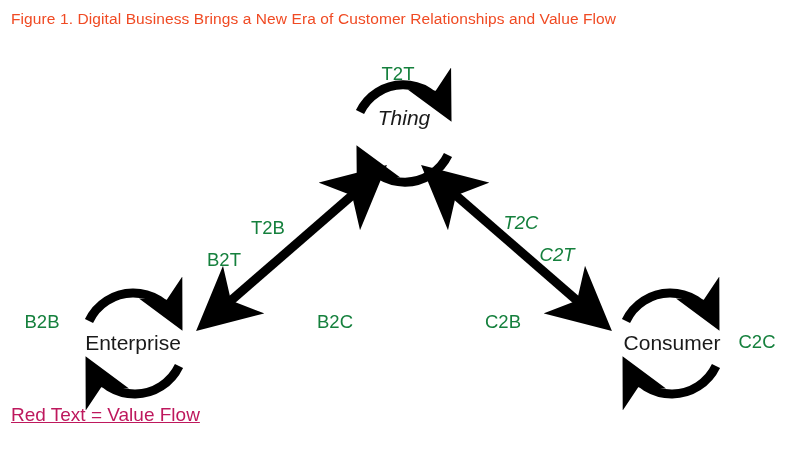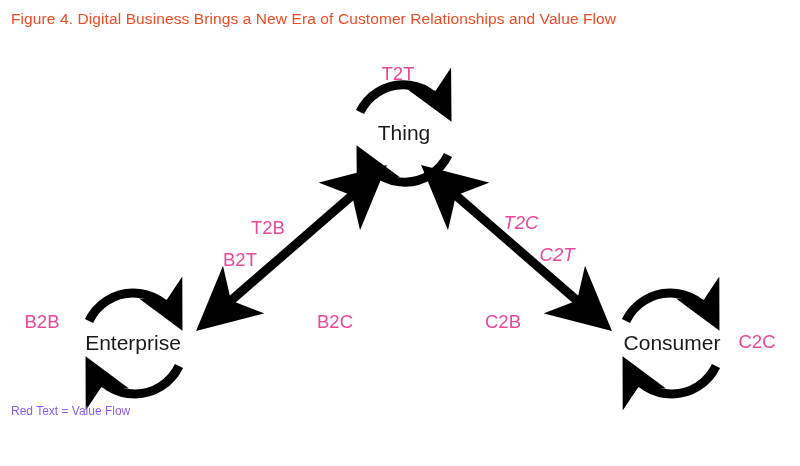--- a/index.html
+++ b/index.html
@@ -36,40 +36,41 @@
   .node-label {
     position: absolute;
     font-size: 21px;
     color: #1a1a1a;
     white-space: nowrap;
     transform: translate(-50%, -50%);
   }
   .flow-label {
     position: absolute;
     font-size: 18.5px;
-    color: #ec4899;
+    color: #15803d;
     white-space: nowrap;
     transform: translate(-50%, -50%);
     font-weight: 400;
   }
   .caption {
     position: absolute;
-    font-size: 12px;
-    color: #8b5cf6;
+    font-size: 19px;
+    color: #be185d;
     white-space: nowrap;
+    text-decoration: underline;
   }
   #caption-legend { left: 11px; top: 404px; }
   #caption-source { left: 11px; top: 437px; }
 </style>
 </head>
 <body>
 
 <div id="figure-root">
 
-  <div id="figure-title">Figure 4. Digital Business Brings a New Era of Customer Relationships and Value Flow</div>
+  <div id="figure-title">Figure 1. Digital Business Brings a New Era of Customer Relationships and Value Flow</div>
 
   <svg id="diagram-canvas" viewBox="0 0 800 466">
 
     <defs>
       <marker id="arrow-head" viewBox="0 0 12 12" refX="10" refY="6" markerWidth="7" markerHeight="7" orient="auto-start-reverse" markerUnits="strokeWidth">
         <path d="M 0 0 L 12 6 L 0 12 L 3.2 6 Z" fill="#000000"></path>
       </marker>
       <marker id="loop-head" viewBox="0 0 12 12" refX="9" refY="6" markerWidth="5.4" markerHeight="5.4" orient="auto-start-reverse" markerUnits="strokeWidth">
         <path d="M 0 0 L 12 6 L 0 12 L 3.4 6 Z" fill="#000000"></path>
       </marker>
@@ -88,35 +89,35 @@
     <g>
       <path d="M 626 321 A 49 49 0 0 1 714 320" fill="none" stroke="#000000" stroke-width="9" marker-end="url(#loop-head)"></path>
       <path d="M 716 366 A 49 49 0 0 1 628 367" fill="none" stroke="#000000" stroke-width="9" marker-end="url(#loop-head)"></path>
     </g>
 
     <line x1="379" y1="172" x2="204" y2="324" stroke="#000000" stroke-width="9" marker-start="url(#arrow-head)" marker-end="url(#arrow-head)"></line>
 
     <line x1="429" y1="172" x2="604" y2="324" stroke="#000000" stroke-width="9" marker-start="url(#arrow-head)" marker-end="url(#arrow-head)"></line>
   </svg>
 
-  <div class="node-label" style="left:404px; top:133px;">Thing</div>
+  <div class="node-label" style="left:404px; top:118px;font-style:italic;">Thing</div>
 
   <div class="node-label" style="left:672px; top:343px;">Consumer</div>
 
   <div class="node-label" style="left:133px; top:343px;">Enterprise</div>
 
   <div class="flow-label" style="left:398px; top:74px;">T2T</div>
 
   <div class="flow-label" style="left:42px; top:322px;text-align:right;">B2B</div>
 
   <div class="flow-label" style="left:757px; top:342px;">C2C</div>
 
   <div class="flow-label" style="left:268px; top:228px;text-align:right;">T2B</div>
 
-  <div class="flow-label" style="left:240px; top:260px;">B2T</div>
+  <div class="flow-label" style="left:224px; top:260px;">B2T</div>
 
   <div class="flow-label" style="left:521px; top:223px;font-style:italic;">T2C</div>
 
   <div class="flow-label" style="left:557px; top:255px;font-style:italic;">C2T</div>
 
   <div class="flow-label" style="left:335px; top:322px;">B2C</div>
 
   <div class="flow-label" style="left:503px; top:322px;">C2B</div>
 
   <div class="caption" id="caption-legend">Red Text = Value Flow</div>

